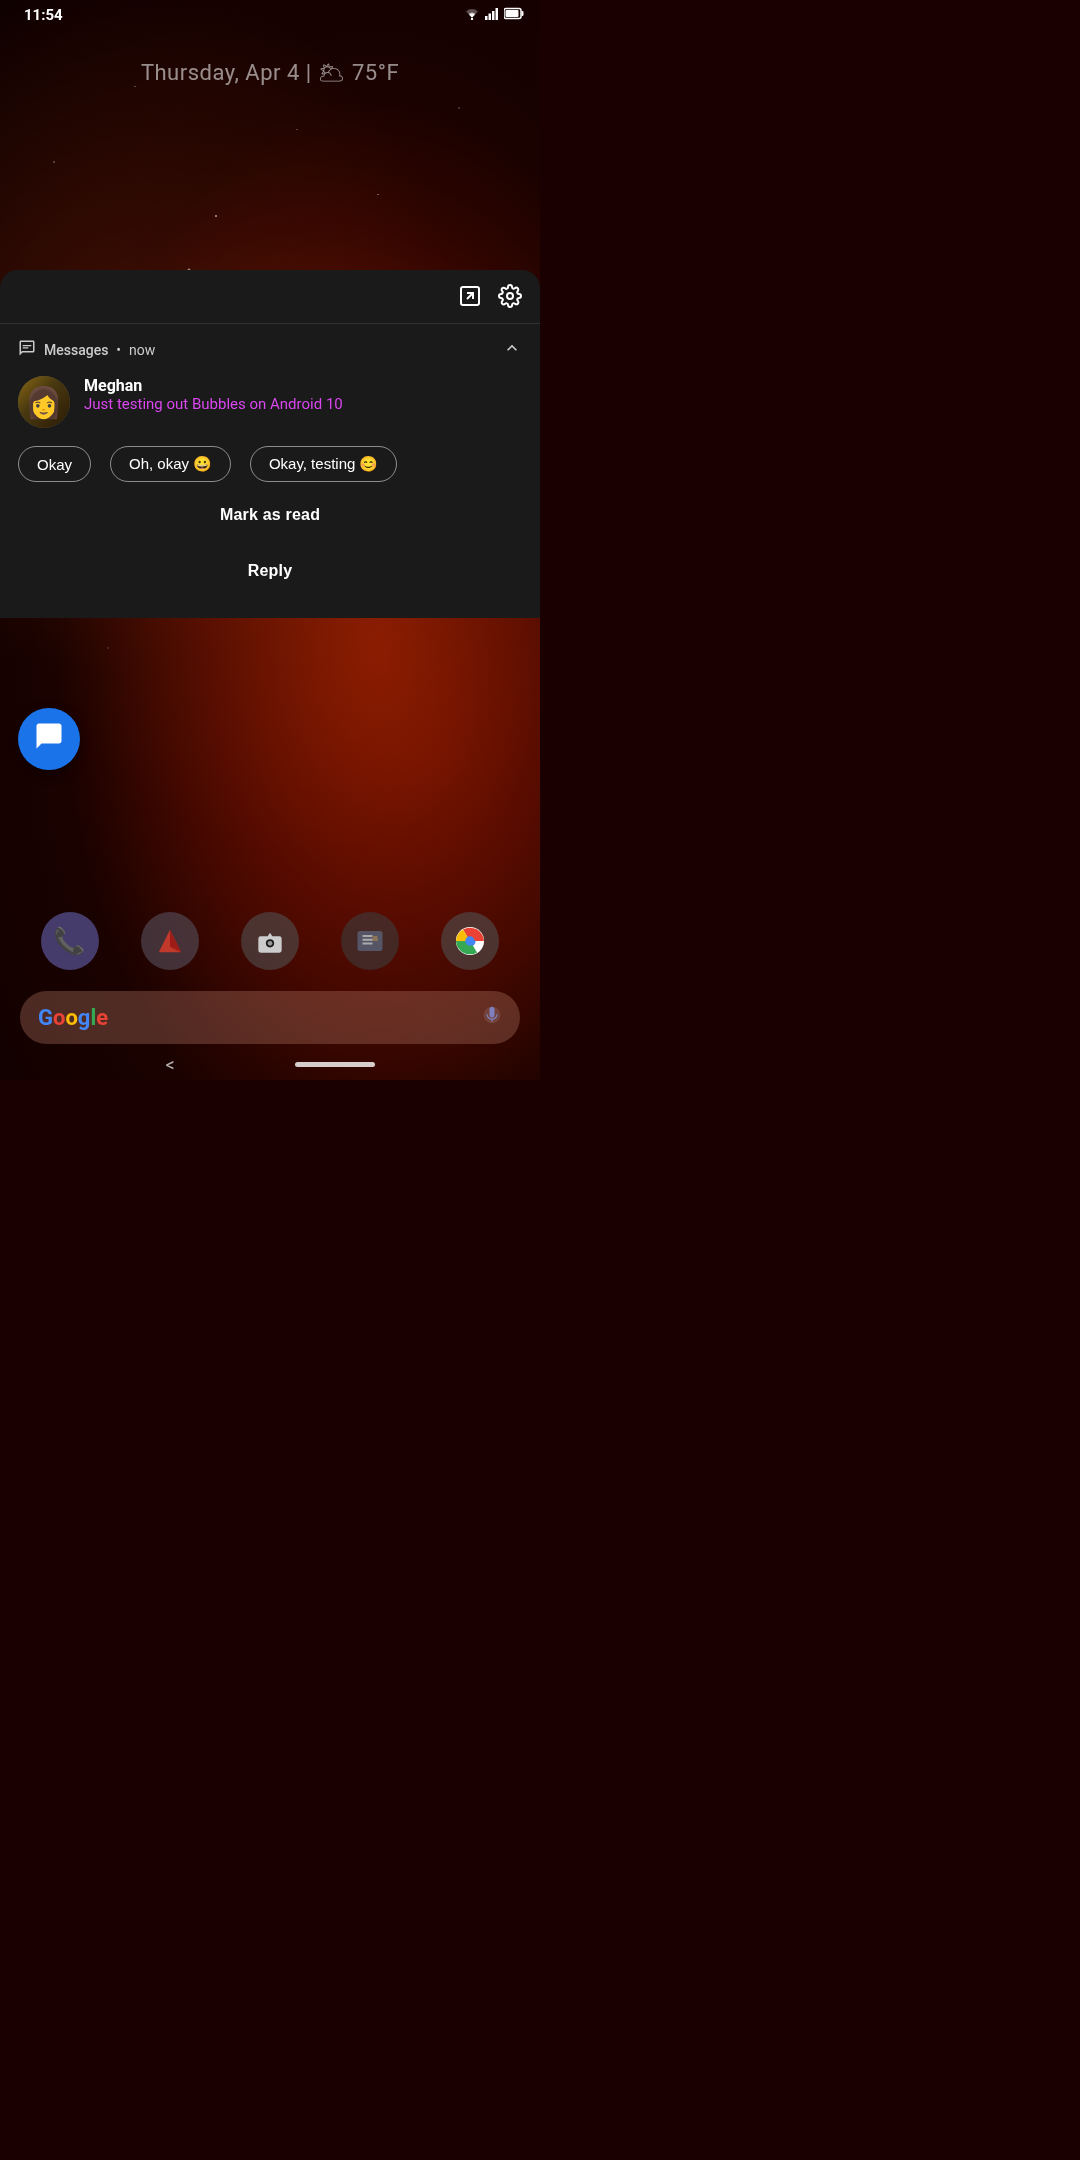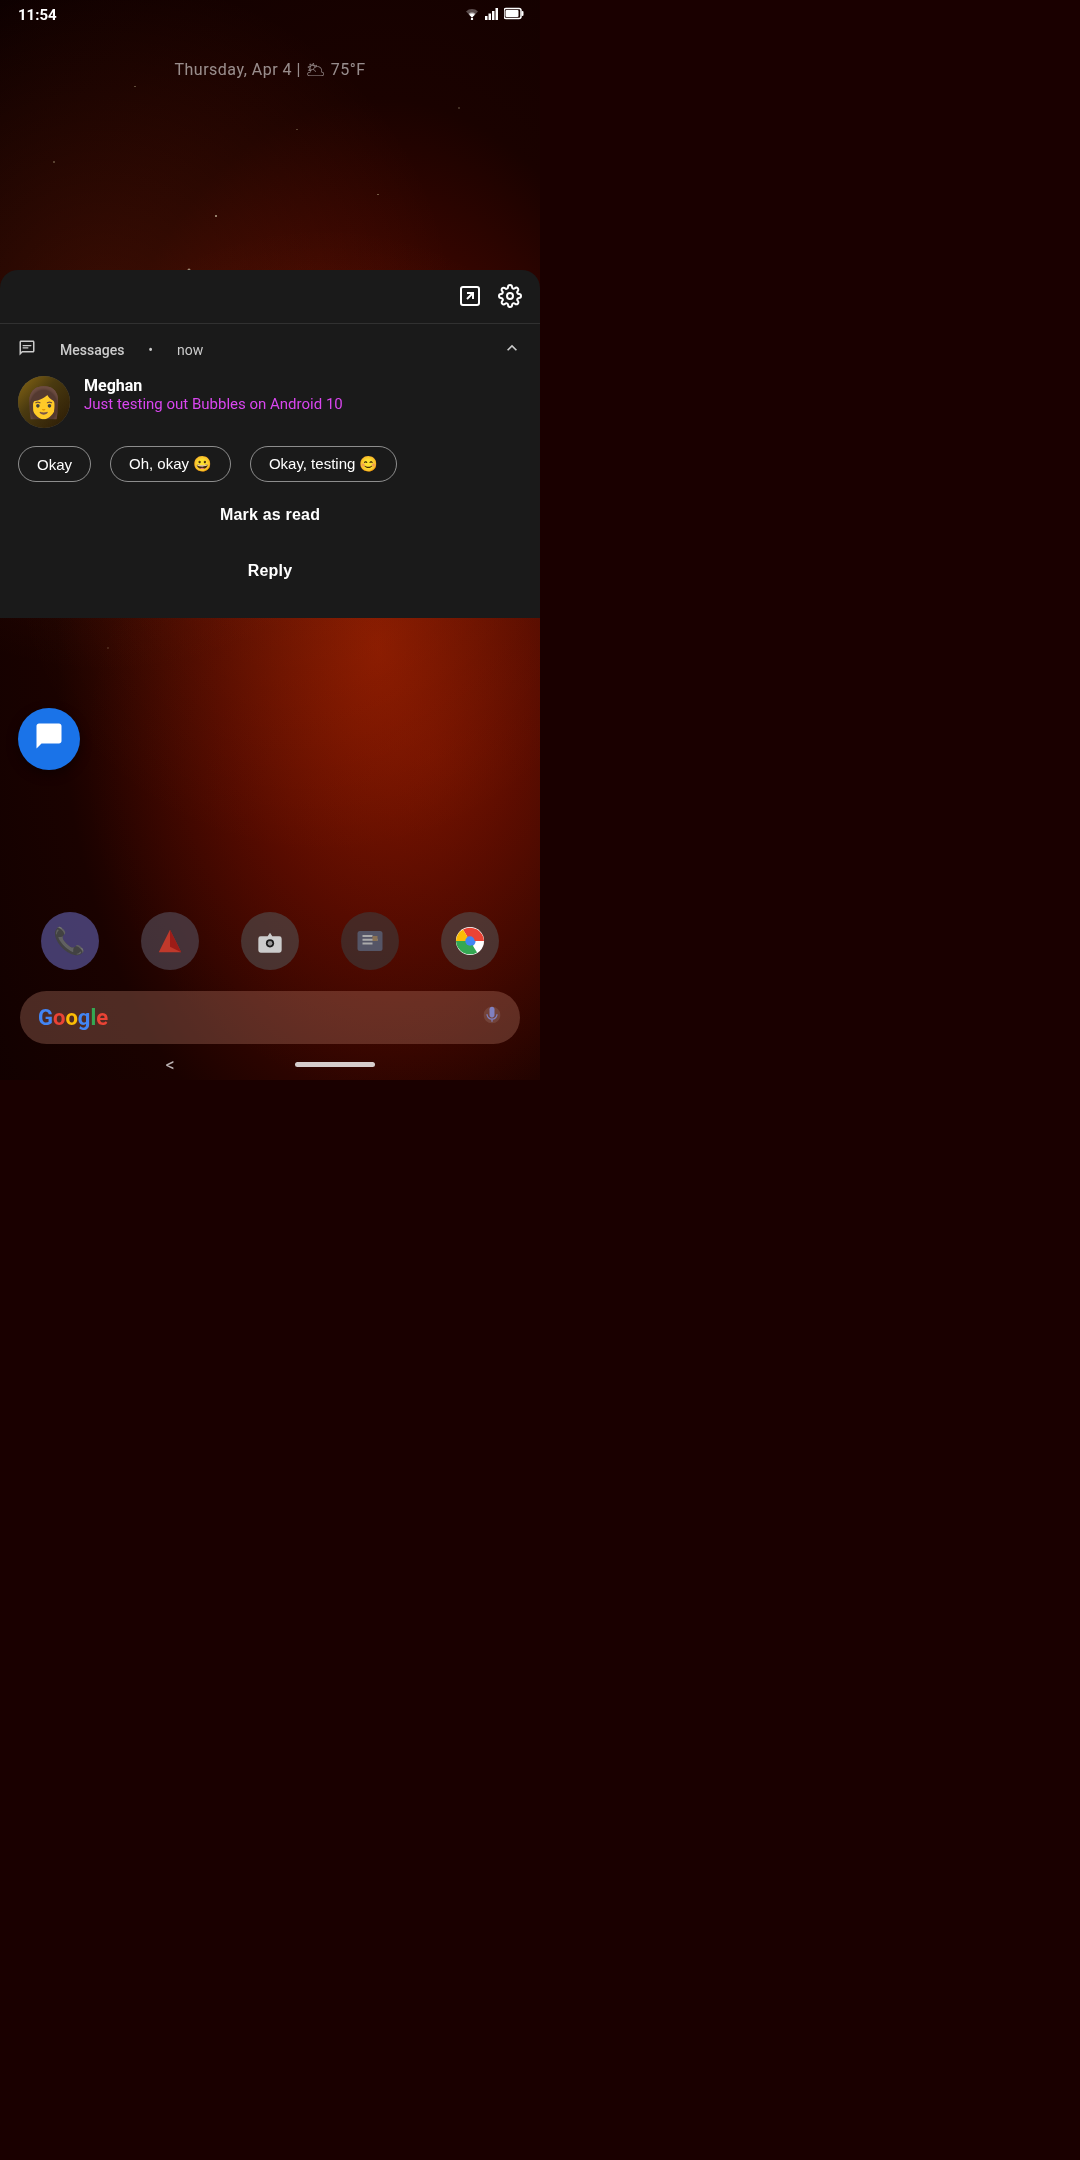--- a/index.html
+++ b/index.html
@@ -50,21 +50,21 @@
         radial-gradient(1px 1px at 5% 55%, rgba(255,255,200,0.5) 0%, transparent 100%),
         radial-gradient(1px 1px at 20% 60%, rgba(255,255,200,0.4) 0%, transparent 100%),
         radial-gradient(2px 2px at 35% 25%, rgba(255,255,220,0.8) 0%, transparent 100%),
         radial-gradient(1px 1px at 75% 28%, rgba(255,255,200,0.5) 0%, transparent 100%);
     }
 
     
     .status-bar {
       position: absolute;
       top: 0;
-      left: 2px;
+      left: 8px;
       right: 0;
       height: 30px;
       z-index: 10;
       display: flex;
       align-items: center;
       padding: 0 16px;
     }
     .status-time {
       font-size: 15px;
       font-weight: 700;
@@ -84,21 +84,21 @@
     
     .date-weather {
       position: absolute;
       top: 60px;
       left: 0;
       right: 0;
       text-align: center;
       z-index: 5;
     }
     .date-text {
-      font-size: 16px;
+      font-size: 22px;
       color: rgba(255,255,255,0.55);
       font-weight: 400;
       letter-spacing: 0.5px;
     }
 
     
     .notification-panel {
       position: absolute;
       top: 270px;
       left: 0;
@@ -128,21 +128,21 @@
 
     .notif-header {
       display: flex;
       align-items: center;
       justify-content: space-between;
       margin-bottom: 14px;
     }
     .notif-header-left {
       display: flex;
       align-items: center;
-      gap: 24px;
+      gap: 8px;
     }
     .notif-app-icon {
       color: #ccc;
       font-size: 16px;
     }
     .notif-app-name {
       font-size: 14px;
       color: #ccc;
       font-weight: 500;
     }

